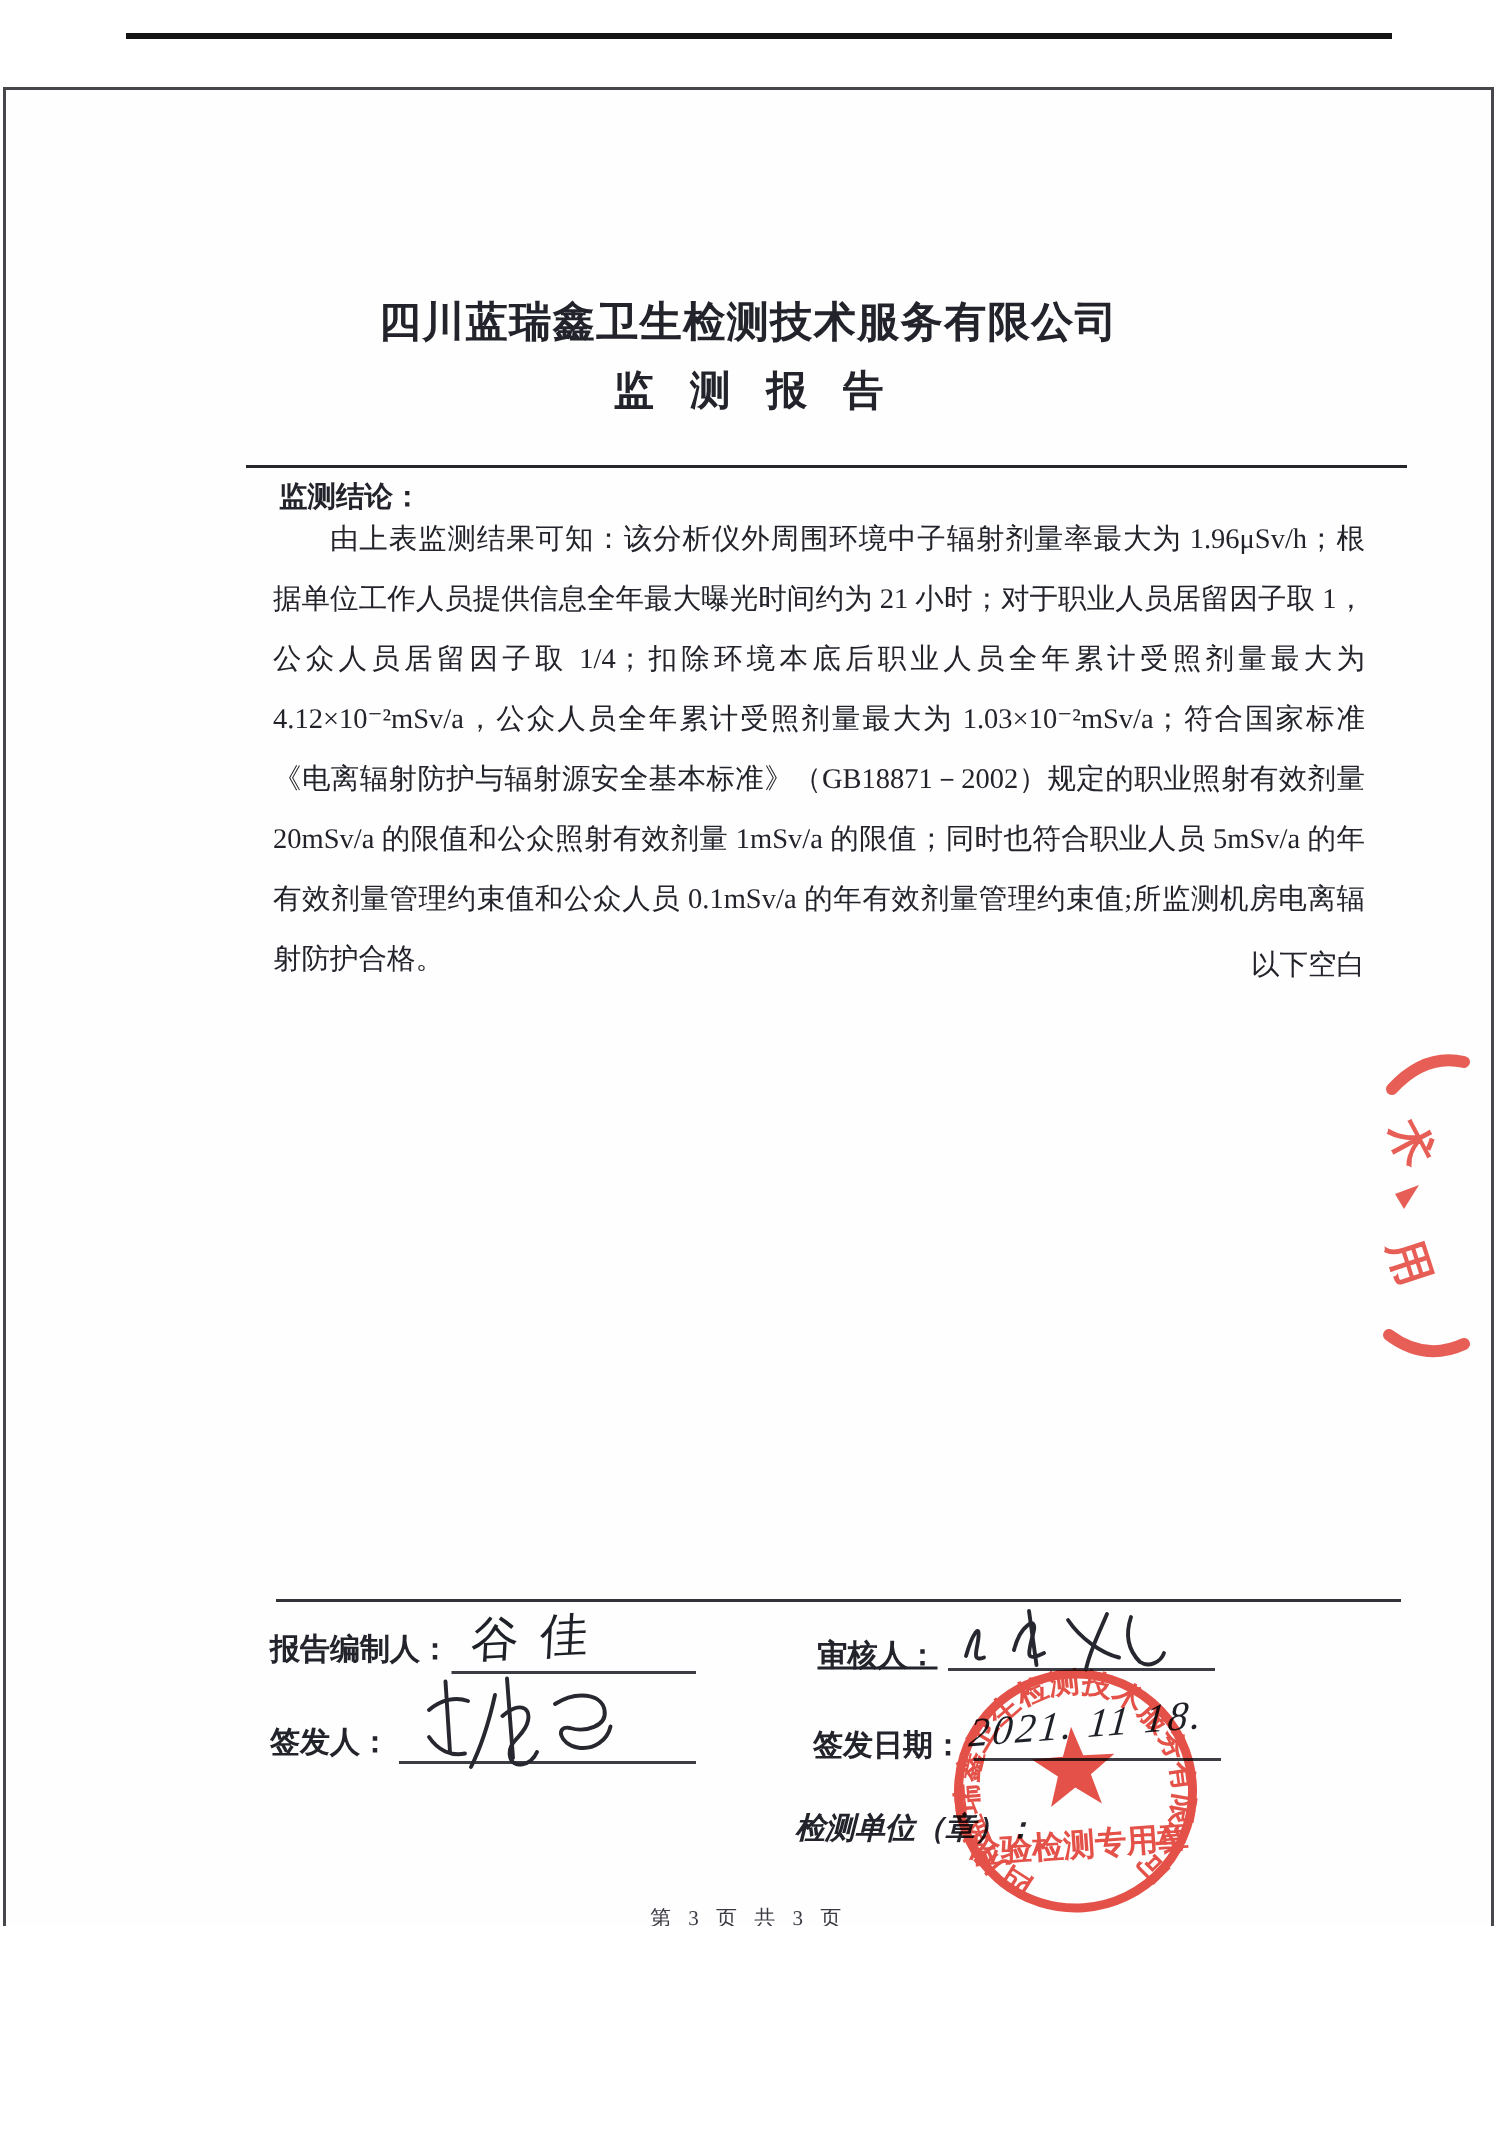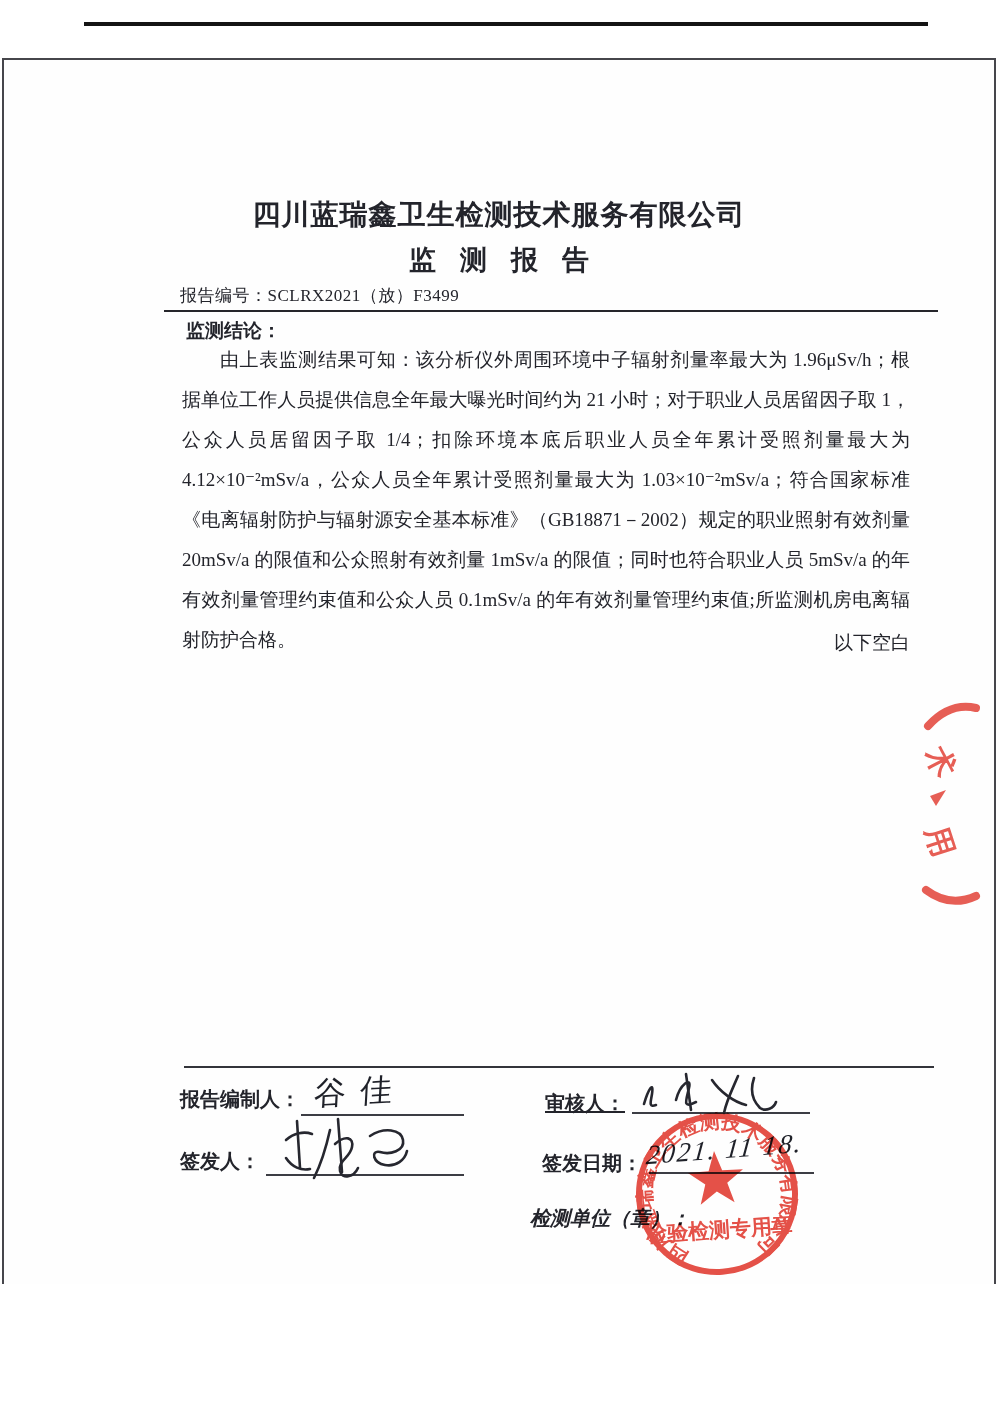--- a/index.html
+++ b/index.html
@@ -40,21 +40,20 @@
 </head>
 <body>
 
 <div class="canvas">
   <div class="top-line"></div>
 
   <div class="page">
     <h1 class="company-title">四川蓝瑞鑫卫生检测技术服务有限公司</h1>
     <h2 class="report-title">监测报告</h2>
 
-    <div class="report-no"><span>报告编号：</span><span>SCLRX2021（放）F3499</span></div>
     <div class="rule1"></div>
 
     <div class="conclusion-label">监测结论：</div>
     <p class="body-text">由上表监测结果可知：该分析仪外周围环境中子辐射剂量率最大为 1.96μSv/h；根据单位工作人员提供信息全年最大曝光时间约为 21 小时；对于职业人员居留因子取 1，公众人员居留因子取 1/4；扣除环境本底后职业人员全年累计受照剂量最大为 4.12×10⁻²mSv/a，公众人员全年累计受照剂量最大为 1.03×10⁻²mSv/a；符合国家标准《电离辐射防护与辐射源安全基本标准》（GB18871－2002）规定的职业照射有效剂量 20mSv/a 的限值和公众照射有效剂量 1mSv/a 的限值；同时也符合职业人员 5mSv/a 的年有效剂量管理约束值和公众人员 0.1mSv/a 的年有效剂量管理约束值;所监测机房电离辐射防护合格。</p>
     <div class="blank-note">以下空白</div>
 
     <div class="sig-rule"></div>
 
     <div class="sig-label" style="left:176px;top:1026px;">报告编制人：</div>
     <div class="u-line" style="left:297px;top:1054px;width:163px;"></div>
@@ -106,16 +105,17 @@
         <path d="M10,32 Q32,8 58,14" stroke-width="8"></path>
         <path d="M8,196 Q32,214 58,202" stroke-width="8"></path>
       </g>
       <g fill="#e1372c" font-family="Liberation Serif, DejaVu Serif, serif" font-weight="bold">
         <text x="10" y="78" font-size="30" transform="rotate(62 24 66)">术</text>
         <text x="8" y="160" font-size="30" transform="rotate(72 24 148)">用</text>
       </g>
       <polygon fill="#e1372c" points="12,102 28,96 18,112"></polygon>
     </svg>
 
+    <div class="footer">第 3 页 共 3 页</div>
   </div>
 
   <div class="outer-page-no">— 14 —</div>
 </div>
 
 </body></html>

